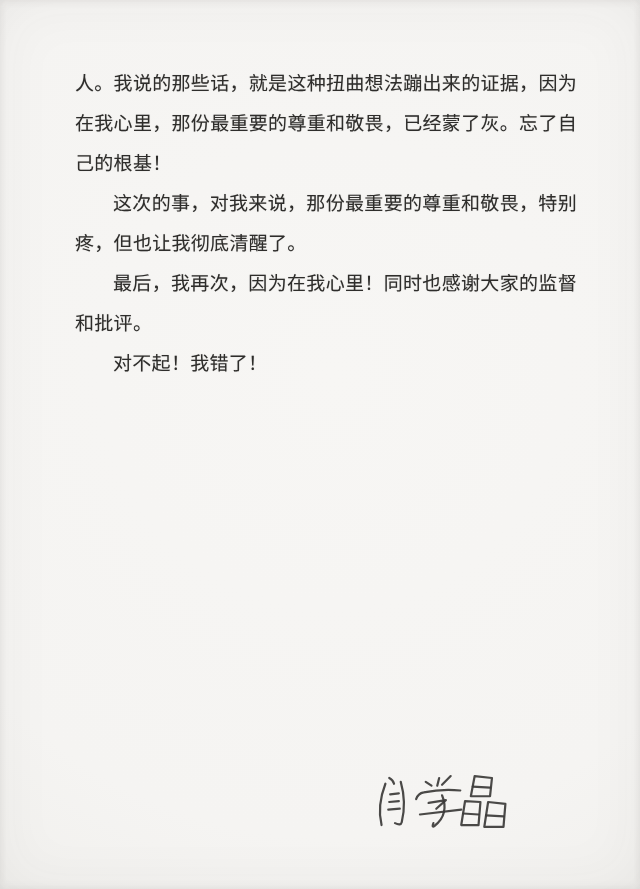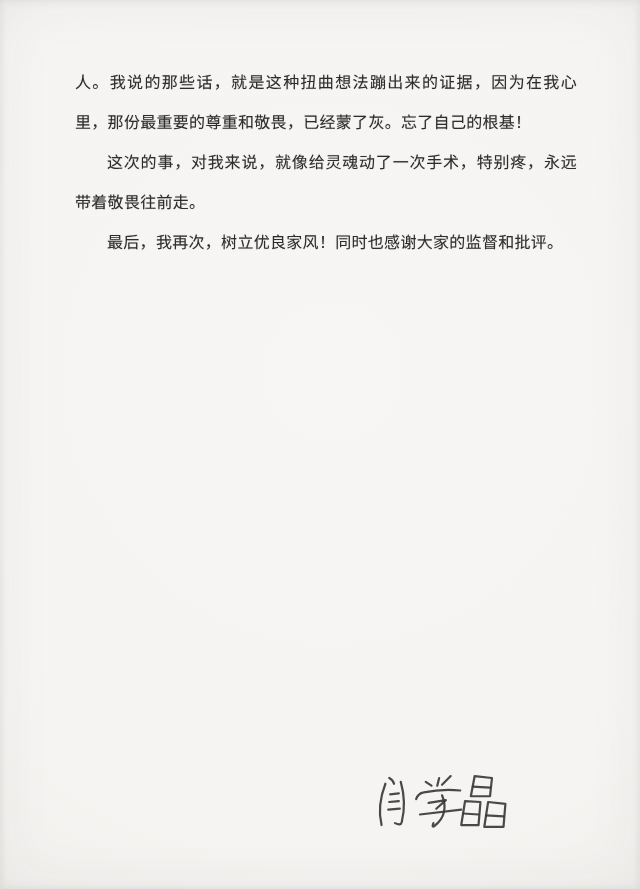--- a/index.html
+++ b/index.html
@@ -25,27 +25,26 @@
       inset 0 0 60px rgba(60, 58, 54, 0.05),
       inset 0 2px 8px rgba(60, 58, 54, 0.06),
       inset 0 -2px 8px rgba(60, 58, 54, 0.04);
   }
   
   .letter-body {
     position: absolute;
     left: 75px;
     top: 64px;
     width: 502px;
-    font-size: 16px;
+    font-size: 19px;
     line-height: 40px;
     color: #2e2d2b;
     text-align: justify;
     letter-spacing: 0.3px;
     text-shadow: 0 0 1px rgba(46, 45, 43, 0.28);
-    font-family: Liberation Mono, monospace;
   }
   .letter-body p {
     margin: 0;
     text-indent: 2em;
   }
   .letter-body p.continuation {
     text-indent: 0;
   }
   
   .signature-block {
@@ -69,22 +68,23 @@
     opacity: 0.92;
   }
 </style>
 </head>
 <body>
 
 <div class="photo-page">
 
   <div class="letter-body">
     <p class="continuation">人。我说的那些话，就是这种扭曲想法蹦出来的证据，因为在我心里，那份最重要的尊重和敬畏，已经蒙了灰。忘了自己的根基！</p>
-    <p>这次的事，对我来说，就像给灵魂动了一次手术，特别疼，永远带着敬畏往前走。</p>
-    <p>最后，我再次，树立优良家风！同时也感谢大家的监督和批评。</p>
+    <p>这次的事，对我来说，那份最重要的尊重和敬畏，特别疼，但也让我彻底清醒了。</p>
+    <p>最后，我再次，因为在我心里！同时也感谢大家的监督和批评。</p>
+    <p>对不起！我错了！</p>
   </div>
 
   <div class="signature-block">
 
     <svg viewBox="0 0 150 64" role="img" aria-label="闫学晶">
 
       <path d="M19 7 Q23 9 24 13"></path>
       <path d="M15 13 C10 26 7 40 11 56"></path>
       <path d="M31 11 C35 25 35 41 32 53 Q31 57 25 54"></path>
       <path d="M20 24 L29 23"></path>

